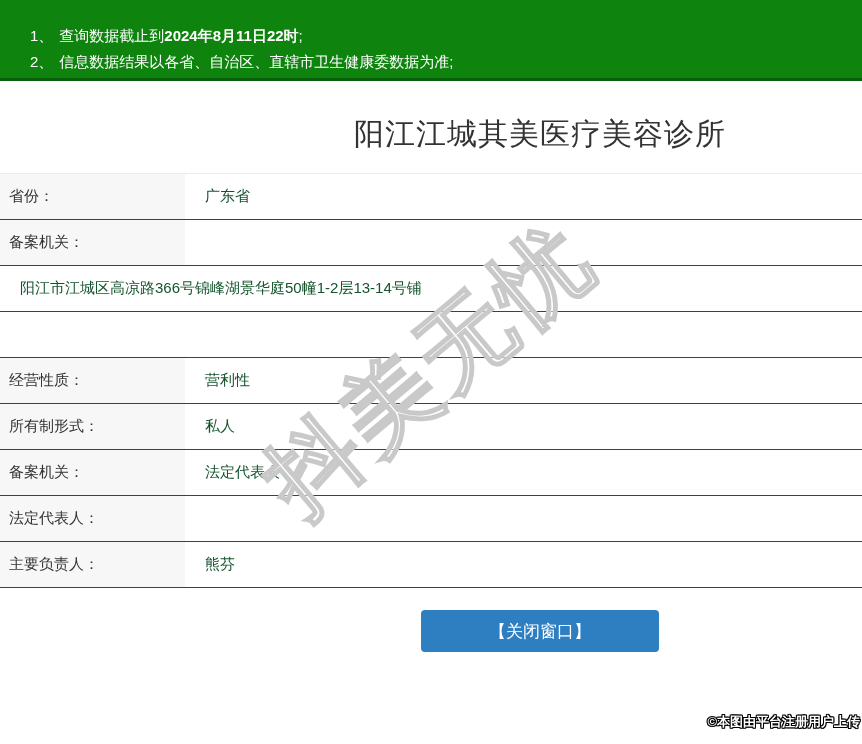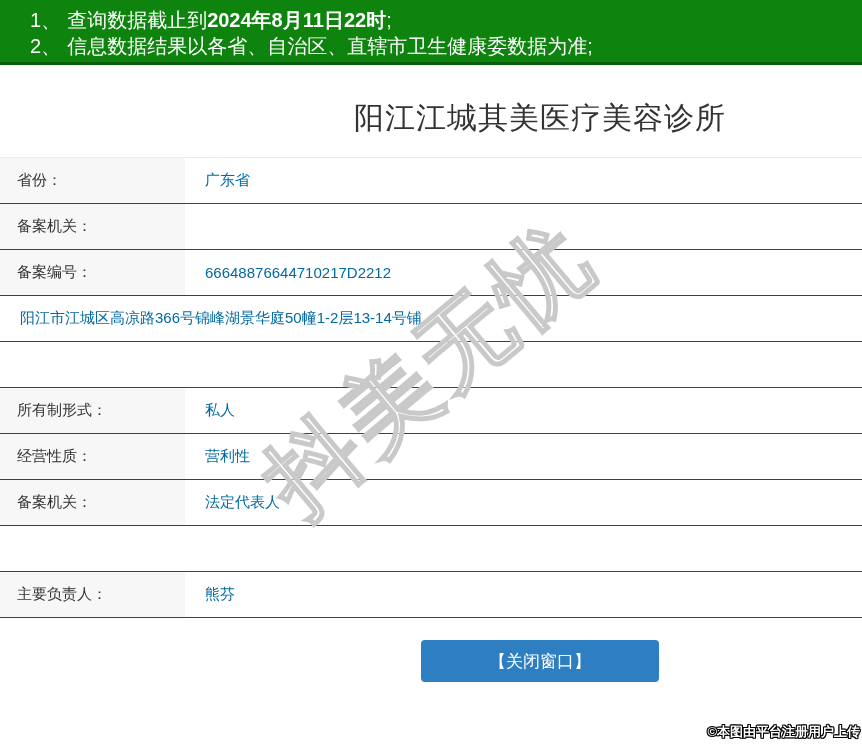--- a/index.html
+++ b/index.html
@@ -4,65 +4,65 @@
 <style>
   html,body{margin:0;padding:0;}
   body{
     width:862px;height:744px;overflow:hidden;background:#fff;position:relative;
     font-family:"Liberation Sans","DejaVu Sans",sans-serif;color:#333;
   }
   
   .notice{
     background:#0e830e;
     border-bottom:3px solid #0a5f0a;
-    padding:7px 10px 3px 30px;
-    color:#fff;font-size:20px;
+    padding:23px 10px 3px 30px;
+    color:#fff;font-size:15px;
   }
   .notice-line{line-height:26px;white-space:nowrap;}
   .notice-line .seg-bold{font-weight:bold;}
   .notice-line .num{margin-right:6px;}
   
   .center-wrap{width:1080px;text-align:center;}
   
   .page-title{
     margin:32px 0 0 0;height:42px;line-height:42px;
     font-size:30px;font-weight:400;color:#333;letter-spacing:1px;
   }
   
   .info-table{margin-top:18px;border-top:1px solid #ececec;}
   .info-row{display:flex;align-items:stretch;height:45px;border-bottom:1px solid #1e5044;}
   .cell-label{
     width:185px;flex:0 0 185px;background:#f7f7f7;
-    display:flex;align-items:center;padding-left:17px;box-sizing:border-box;
+    display:flex;align-items:center;padding-left:9px;box-sizing:border-box;
     font-size:15px;color:#333;
   }
   .cell-value{
     display:flex;align-items:center;padding-left:20px;
-    font-size:15px;color:#0369a1;white-space:nowrap;
+    font-size:15px;color:#14532d;white-space:nowrap;
   }
   
   .btn-row{margin-top:22px;}
   .close-btn{
     width:238px;height:42px;background:#2e7fc2;border:none;border-radius:4px;
     color:#fff;font-size:17px;cursor:pointer;
     font-family:"Liberation Sans","DejaVu Sans",sans-serif;
   }
   
   .watermark{
     position:absolute;left:430px;top:370px;
     transform:translate(-50%,-50%) rotate(-40deg);
     font-size:92px;font-weight:bold;letter-spacing:6px;white-space:nowrap;
     -webkit-text-stroke:2px #c9c9c9;
     -webkit-text-fill-color:rgba(255,255,255,0.55);
     color:rgba(255,255,255,0.55);
     pointer-events:none;z-index:3;
   }
   
   .footer-note{
-    position:absolute;right:2px;bottom:3px;z-index:6;
+    position:absolute;right:2px;bottom:13px;z-index:6;
     font-size:13px;font-weight:bold;color:#fff;letter-spacing:0;
     text-shadow:-1px -1px 0 #000,1px -1px 0 #000,-1px 1px 0 #000,1px 1px 0 #000,0 1px 0 #000,0 -1px 0 #000,1px 0 0 #000,-1px 0 0 #000;
   }
 </style>
 </head>
 <body>
 
 <div class="notice">
   <div class="notice-line">
     <span class="num">1、</span><span>查询数据截止到</span><span class="seg-bold">2024年8月11日22时</span><span>;</span>
@@ -78,41 +78,38 @@
 
 <div class="info-table">
   <div class="info-row">
     <div class="cell-label">省份：</div>
     <div class="cell-value">广东省</div>
   </div>
   <div class="info-row">
     <div class="cell-label">备案机关：</div>
   </div>
   <div class="info-row">
-    <div class="cell-label">备案编号：</div>
-    <div class="cell-value">66648876644710217D2212</div>
-  </div>
-  <div class="info-row">
     <div class="cell-value">阳江市江城区高凉路366号锦峰湖景华庭50幢1-2层13-14号铺</div>
   </div>
   <div class="info-row">
+  </div>
+  <div class="info-row">
+    <div class="cell-label">经营性质：</div>
+    <div class="cell-value">营利性</div>
   </div>
   <div class="info-row">
     <div class="cell-label">所有制形式：</div>
     <div class="cell-value">私人</div>
   </div>
   <div class="info-row">
-    <div class="cell-label">经营性质：</div>
-    <div class="cell-value">营利性</div>
-  </div>
-  <div class="info-row">
     <div class="cell-label">备案机关：</div>
     <div class="cell-value">法定代表人</div>
   </div>
   <div class="info-row">
+    <div class="cell-label">法定代表人：</div>
   </div>
   <div class="info-row">
     <div class="cell-label">主要负责人：</div>
     <div class="cell-value">熊芬</div>
   </div>
 </div>
 
 <div class="center-wrap btn-row">
   <button class="close-btn">【关闭窗口】</button>
 </div>

